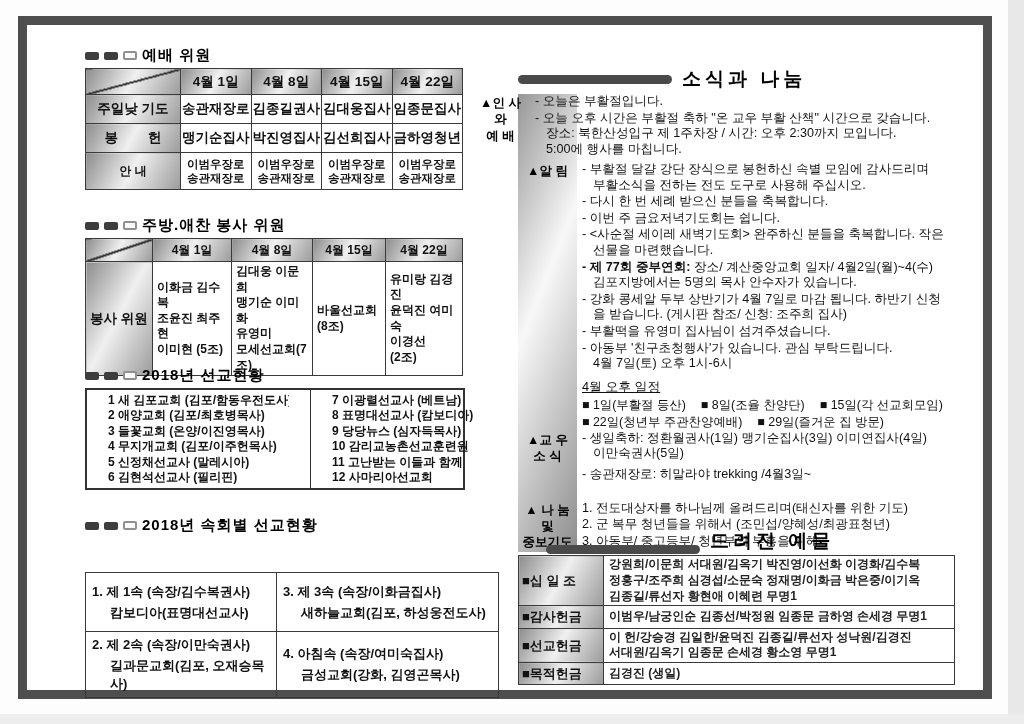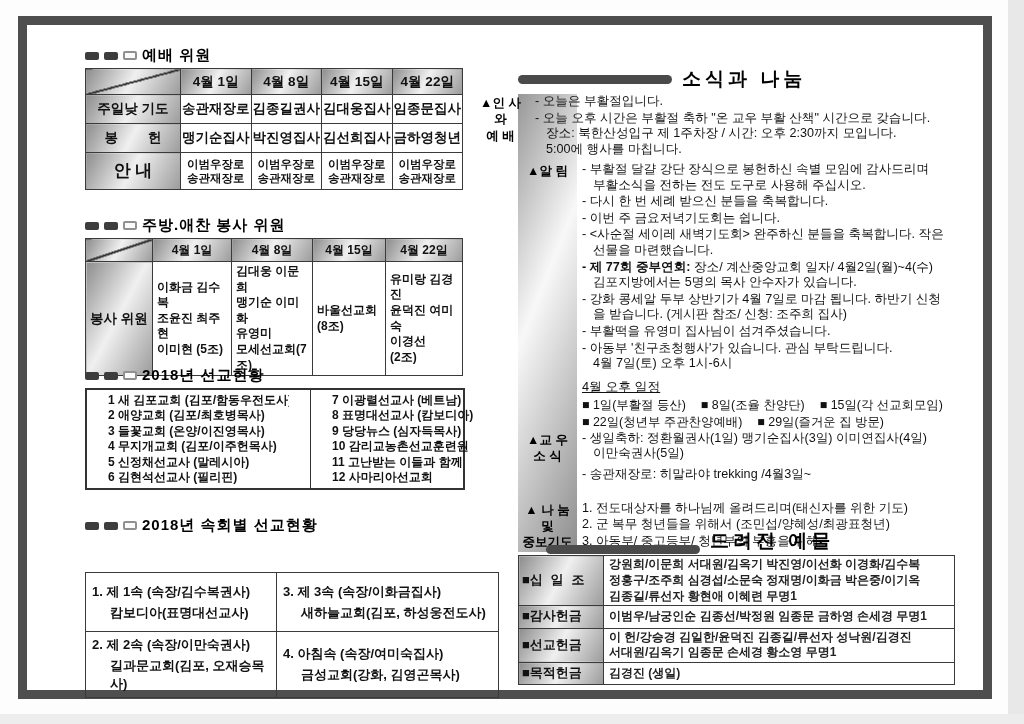--- a/index.html
+++ b/index.html
@@ -74,21 +74,21 @@
   .sched { margin-top:7px; }
   .sched-title { font-weight:normal; text-decoration:underline; font-size:12.8px; margin-bottom:3px; }
   .sched-bullets { display:flex; flex-wrap:wrap; column-gap:15px; row-gap:2px; font-size:12.4px; }
   .gap-top { margin-top:5px; }
   .sec-greet  { min-height:68px;margin-left:12px; }
   .sec-notice { min-height:268px; }
   .sec-members{ min-height:70px; }
 
   .t5 { position:absolute; left:518px; top:555px; width:437px; }
   .t5 td { font-size:12px; line-height:1.32; }
-  .t5 .olabel { width:85px; text-align:left; font-weight:bold; font-size:13px; padding:2px 3px;font-family:Liberation Mono, monospace; }
+  .t5 .olabel { width:85px; text-align:left; font-weight:bold; font-size:13px; padding:2px 3px; }
   .t5 .oval { text-align:left; padding:1px 5px; white-space:pre-line; font-weight:bold; color:#222; }
 </style>
 </head>
 <body>
 
 <div class="edge-right"></div>
 <div class="edge-bottom"></div>
 <div class="frame"></div>
 
 <div class="sec-title" style="left:85px; top:46px;">
@@ -122,21 +122,21 @@
     <td>임종문집사</td>
   </tr>
   <tr class="r">
     <td class="grad lbl">봉        헌</td>
     <td>맹기순집사</td>
     <td>박진영집사</td>
     <td>김선희집사</td>
     <td>금하영청년</td>
   </tr>
   <tr class="small">
-    <td class="grad lbl" style="font-size:17px">안        내</td>
+    <td class="grad lbl" style="font-size:12px">안        내</td>
     <td>이범우장로
 송관재장로</td>
     <td>이범우장로
 송관재장로</td>
     <td>이범우장로
 송관재장로</td>
     <td>이범우장로
 송관재장로</td>
   </tr>
 </tbody>

